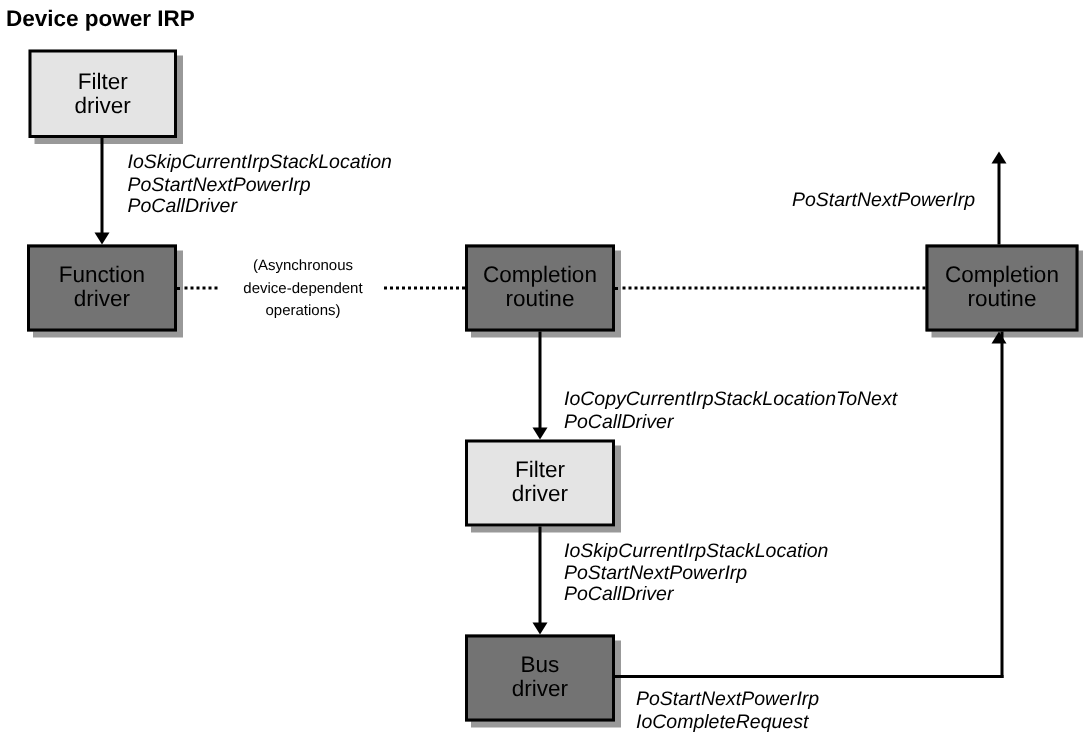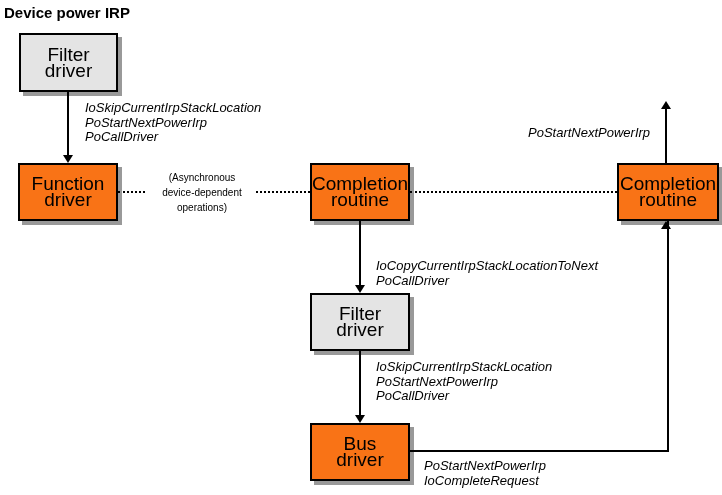--- a/index.html
+++ b/index.html
@@ -9,25 +9,25 @@
     overflow:hidden;
   }
   .title{
     position:absolute;left:4px;top:4px;
     font-size:15px;font-weight:bold;letter-spacing:0;
   }
   .box{
     position:absolute;border:2px solid #000;
     box-shadow:4px 4px 0 #999999;
     display:flex;align-items:center;justify-content:center;
-    text-align:center;font-size:19px;line-height:16px;
+    text-align:center;font-size:15px;line-height:16px;
     white-space:pre-line;
   }
   .fill-light{background:#e4e4e4;}
-  .fill-mid{background:#f97316;}
+  .fill-mid{background:#737373;}
   .vline{position:absolute;width:2px;background:#000;}
   .arrow-down{
     position:absolute;width:0;height:0;
     border-left:5px solid transparent;border-right:5px solid transparent;
     border-top:8px solid #000;
   }
   .arrow-up{
     position:absolute;width:0;height:0;
     border-left:5px solid transparent;border-right:5px solid transparent;
     border-bottom:8px solid #000;

